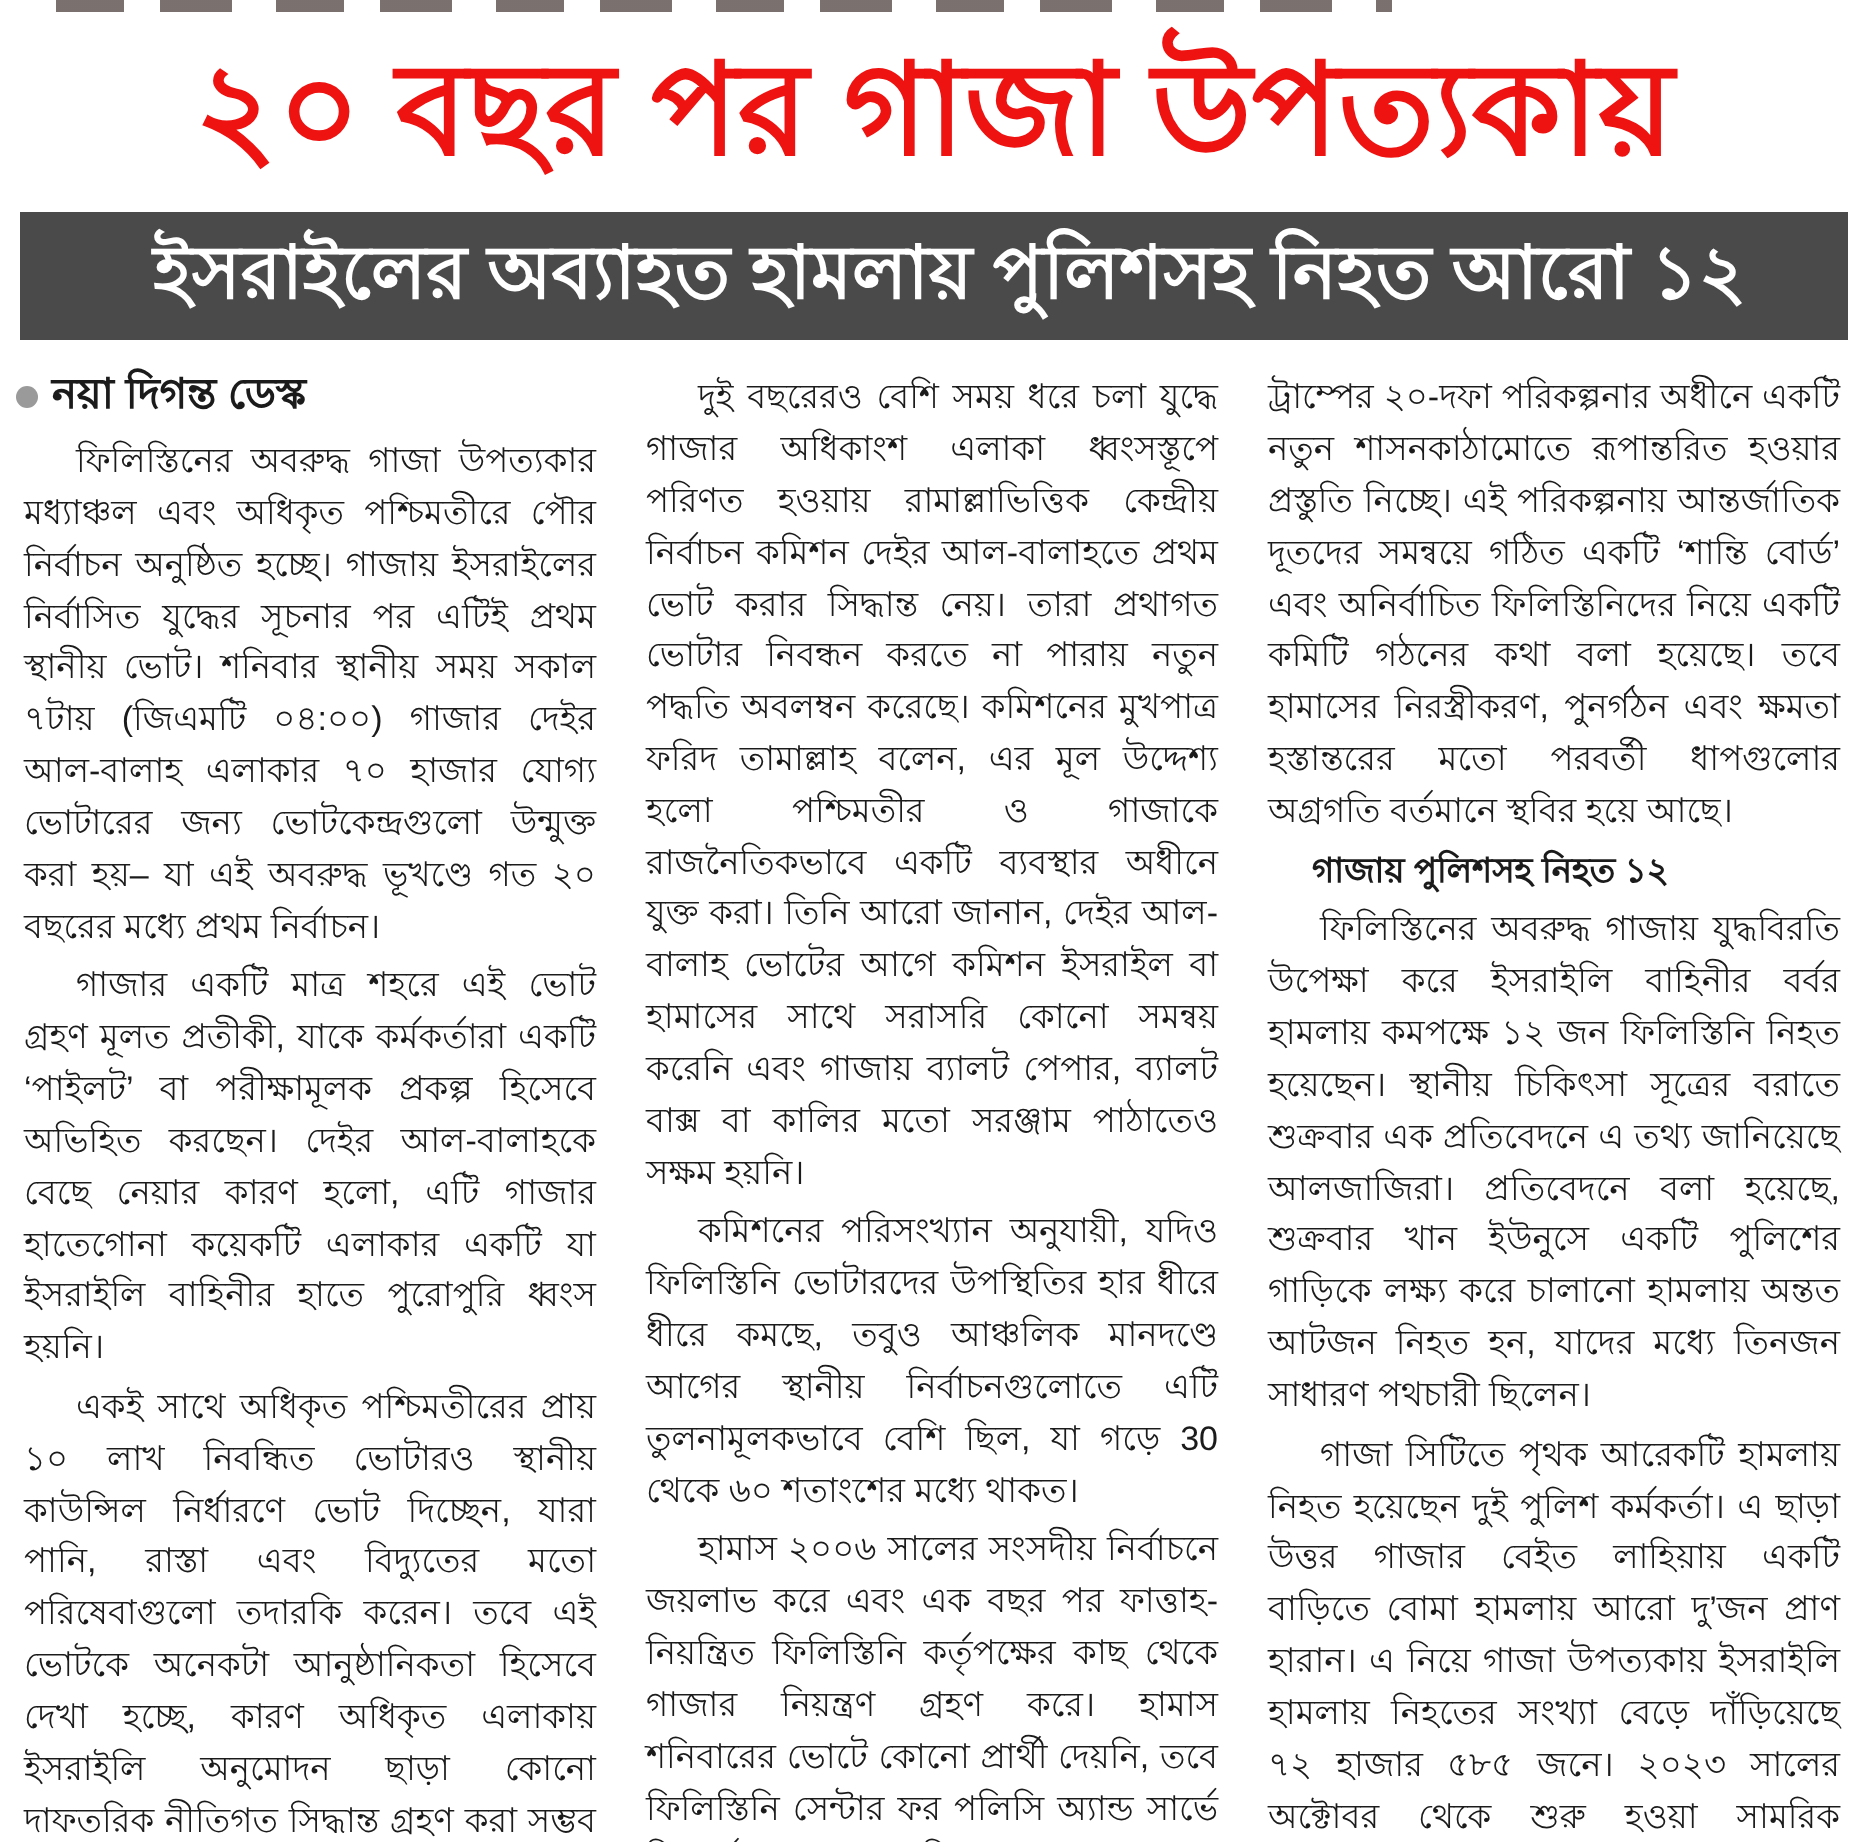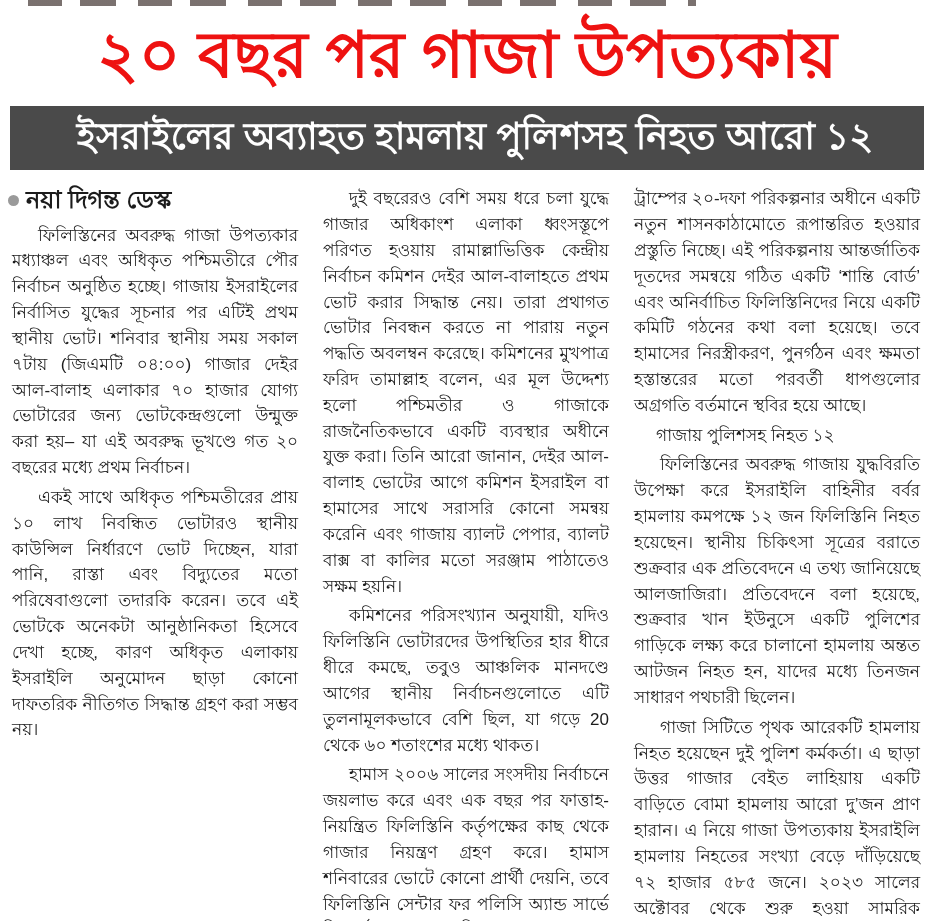--- a/index.html
+++ b/index.html
@@ -35,30 +35,30 @@
     gap:17px;
   }
   .col{
     flex:1 1 0;
     font-size:17px;
     line-height:1.52;
     text-align:justify;
   }
   .byline{
     display:flex;align-items:center;gap:7px;
-    font-weight:bold;font-size:24px;
+    font-weight:bold;font-size:21px;
     margin:0 0 2px 0;
   }
   .bullet{
     width:11px;height:11px;border-radius:50%;
     display:inline-block;flex:0 0 auto;
   }
   p.para{margin:4px;text-indent:26px;}
   p.para.noindent{text-indent:0;}
-  p.subhead{margin:0;text-indent:26px;font-weight:normal;}
+  p.subhead{margin:0;text-indent:26px;font-weight:bold;}
 </style>
 </head>
 <body>
 
 <div class="top-strip"></div>
 
 <h1 class="headline" style="margin: 8px 0px 0px; color: rgb(238, 18, 17);">
   <span class="hl-line">২০ বছর পর গাজা উপত্যকায়</span>
 </h1>
 
@@ -67,27 +67,28 @@
 </div>
 
 <div class="body-wrap">
 
   <div class="col">
     <div class="byline">
       <span class="bullet" style="background: rgb(154, 154, 154);"></span>
       <span>নয়া দিগন্ত ডেস্ক</span>
     </div>
     <p class="para">ফিলিস্তিনের অবরুদ্ধ গাজা উপত্যকার মধ্যাঞ্চল এবং অধিকৃত পশ্চিমতীরে পৌর নির্বাচন অনুষ্ঠিত হচ্ছে। গাজায় ইসরাইলের নির্বাসিত যুদ্ধের সূচনার পর এটিই প্রথম স্থানীয় ভোট। শনিবার স্থানীয় সময় সকাল ৭টায় (জিএমটি ০৪:০০) গাজার দেইর আল-বালাহ এলাকার ৭০ হাজার যোগ্য ভোটারের জন্য ভোটকেন্দ্রগুলো উন্মুক্ত করা হয়– যা এই অবরুদ্ধ ভূখণ্ডে গত ২০ বছরের মধ্যে প্রথম নির্বাচন।</p>
+    <p class="para">গাজার একটি মাত্র শহরে এই ভোট গ্রহণ মূলত প্রতীকী, যাকে কর্মকর্তারা একটি ‘পাইলট’ বা পরীক্ষামূলক প্রকল্প হিসেবে অভিহিত করছেন। দেইর আল-বালাহকে বেছে নেয়ার কারণ হলো, এটি গাজার হাতেগোনা কয়েকটি এলাকার একটি যা ইসরাইলি বাহিনীর হাতে পুরোপুরি ধ্বংস হয়নি।</p>
     <p class="para">একই সাথে অধিকৃত পশ্চিমতীরের প্রায় ১০ লাখ নিবন্ধিত ভোটারও স্থানীয় কাউন্সিল নির্ধারণে ভোট দিচ্ছেন, যারা পানি, রাস্তা এবং বিদ্যুতের মতো পরিষেবাগুলো তদারকি করেন। তবে এই ভোটকে অনেকটা আনুষ্ঠানিকতা হিসেবে দেখা হচ্ছে, কারণ অধিকৃত এলাকায় ইসরাইলি অনুমোদন ছাড়া কোনো দাফতরিক নীতিগত সিদ্ধান্ত গ্রহণ করা সম্ভব নয়।</p>
 
   </div>
 
   <div class="col">
     <p class="para">দুই বছরেরও বেশি সময় ধরে চলা যুদ্ধে গাজার অধিকাংশ এলাকা ধ্বংসস্তূপে পরিণত হওয়ায় রামাল্লাভিত্তিক কেন্দ্রীয় নির্বাচন কমিশন দেইর আল-বালাহতে প্রথম ভোট করার সিদ্ধান্ত নেয়। তারা প্রথাগত ভোটার নিবন্ধন করতে না পারায় নতুন পদ্ধতি অবলম্বন করেছে। কমিশনের মুখপাত্র ফরিদ তামাল্লাহ বলেন, এর মূল উদ্দেশ্য হলো পশ্চিমতীর ও গাজাকে রাজনৈতিকভাবে একটি ব্যবস্থার অধীনে যুক্ত করা। তিনি আরো জানান, দেইর আল-বালাহ ভোটের আগে কমিশন ইসরাইল বা হামাসের সাথে সরাসরি কোনো সমন্বয় করেনি এবং গাজায় ব্যালট পেপার, ব্যালট বাক্স বা কালির মতো সরঞ্জাম পাঠাতেও সক্ষম হয়নি।</p>
-    <p class="para">কমিশনের পরিসংখ্যান অনুযায়ী, যদিও ফিলিস্তিনি ভোটারদের উপস্থিতির হার ধীরে ধীরে কমছে, তবুও আঞ্চলিক মানদণ্ডে আগের স্থানীয় নির্বাচনগুলোতে এটি তুলনামূলকভাবে বেশি ছিল, যা গড়ে 20 থেকে ৬০ শতাংশের মধ্যে থাকত।</p>
+    <p class="para">কমিশনের পরিসংখ্যান অনুযায়ী, যদিও ফিলিস্তিনি ভোটারদের উপস্থিতির হার ধীরে ধীরে কমছে, তবুও আঞ্চলিক মানদণ্ডে আগের স্থানীয় নির্বাচনগুলোতে এটি তুলনামূলকভাবে বেশি ছিল, যা গড়ে 30 থেকে ৬০ শতাংশের মধ্যে থাকত।</p>
     <p class="para">হামাস ২০০৬ সালের সংসদীয় নির্বাচনে জয়লাভ করে এবং এক বছর পর ফাত্তাহ-নিয়ন্ত্রিত ফিলিস্তিনি কর্তৃপক্ষের কাছ থেকে গাজার নিয়ন্ত্রণ গ্রহণ করে। হামাস শনিবারের ভোটে কোনো প্রার্থী দেয়নি, তবে ফিলিস্তিনি সেন্টার ফর পলিসি অ্যান্ড সার্ভে রিসার্চের জনমত জরিপ বলছে, গাজা ও পশ্চিমতীর উভয় স্থানেই হামাস এখনো সবচেয়ে জনপ্রিয় রাজনৈতিক শক্তি।</p>
 
   </div>
 
   <div class="col">
     <p class="para noindent">ট্রাম্পের ২০-দফা পরিকল্পনার অধীনে একটি নতুন শাসনকাঠামোতে রূপান্তরিত হওয়ার প্রস্তুতি নিচ্ছে। এই পরিকল্পনায় আন্তর্জাতিক দূতদের সমন্বয়ে গঠিত একটি ‘শান্তি বোর্ড’ এবং অনির্বাচিত ফিলিস্তিনিদের নিয়ে একটি কমিটি গঠনের কথা বলা হয়েছে। তবে হামাসের নিরস্ত্রীকরণ, পুনর্গঠন এবং ক্ষমতা হস্তান্তরের মতো পরবর্তী ধাপগুলোর অগ্রগতি বর্তমানে স্থবির হয়ে আছে।</p>
     <p class="subhead">গাজায় পুলিশসহ নিহত ১২</p>
     <p class="para">ফিলিস্তিনের অবরুদ্ধ গাজায় যুদ্ধবিরতি উপেক্ষা করে ইসরাইলি বাহিনীর বর্বর হামলায় কমপক্ষে ১২ জন ফিলিস্তিনি নিহত হয়েছেন। স্থানীয় চিকিৎসা সূত্রের বরাতে শুক্রবার এক প্রতিবেদনে এ তথ্য জানিয়েছে আলজাজিরা। প্রতিবেদনে বলা হয়েছে, শুক্রবার খান ইউনুসে একটি পুলিশের গাড়িকে লক্ষ্য করে চালানো হামলায় অন্তত আটজন নিহত হন, যাদের মধ্যে তিনজন সাধারণ পথচারী ছিলেন।</p>
     <p class="para">গাজা সিটিতে পৃথক আরেকটি হামলায় নিহত হয়েছেন দুই পুলিশ কর্মকর্তা। এ ছাড়া উত্তর গাজার বেইত লাহিয়ায় একটি বাড়িতে বোমা হামলায় আরো দু’জন প্রাণ হারান। এ নিয়ে গাজা উপত্যকায় ইসরাইলি হামলায় নিহতের সংখ্যা বেড়ে দাঁড়িয়েছে ৭২ হাজার ৫৮৫ জনে। ২০২৩ সালের অক্টোবর থেকে শুরু হওয়া সামরিক অভিযানের সর্বশেষ হতাহতের তথ্য প্রকাশ করেছে গাজার স্বাস্থ্য মন্ত্রণালয়।</p>
 

